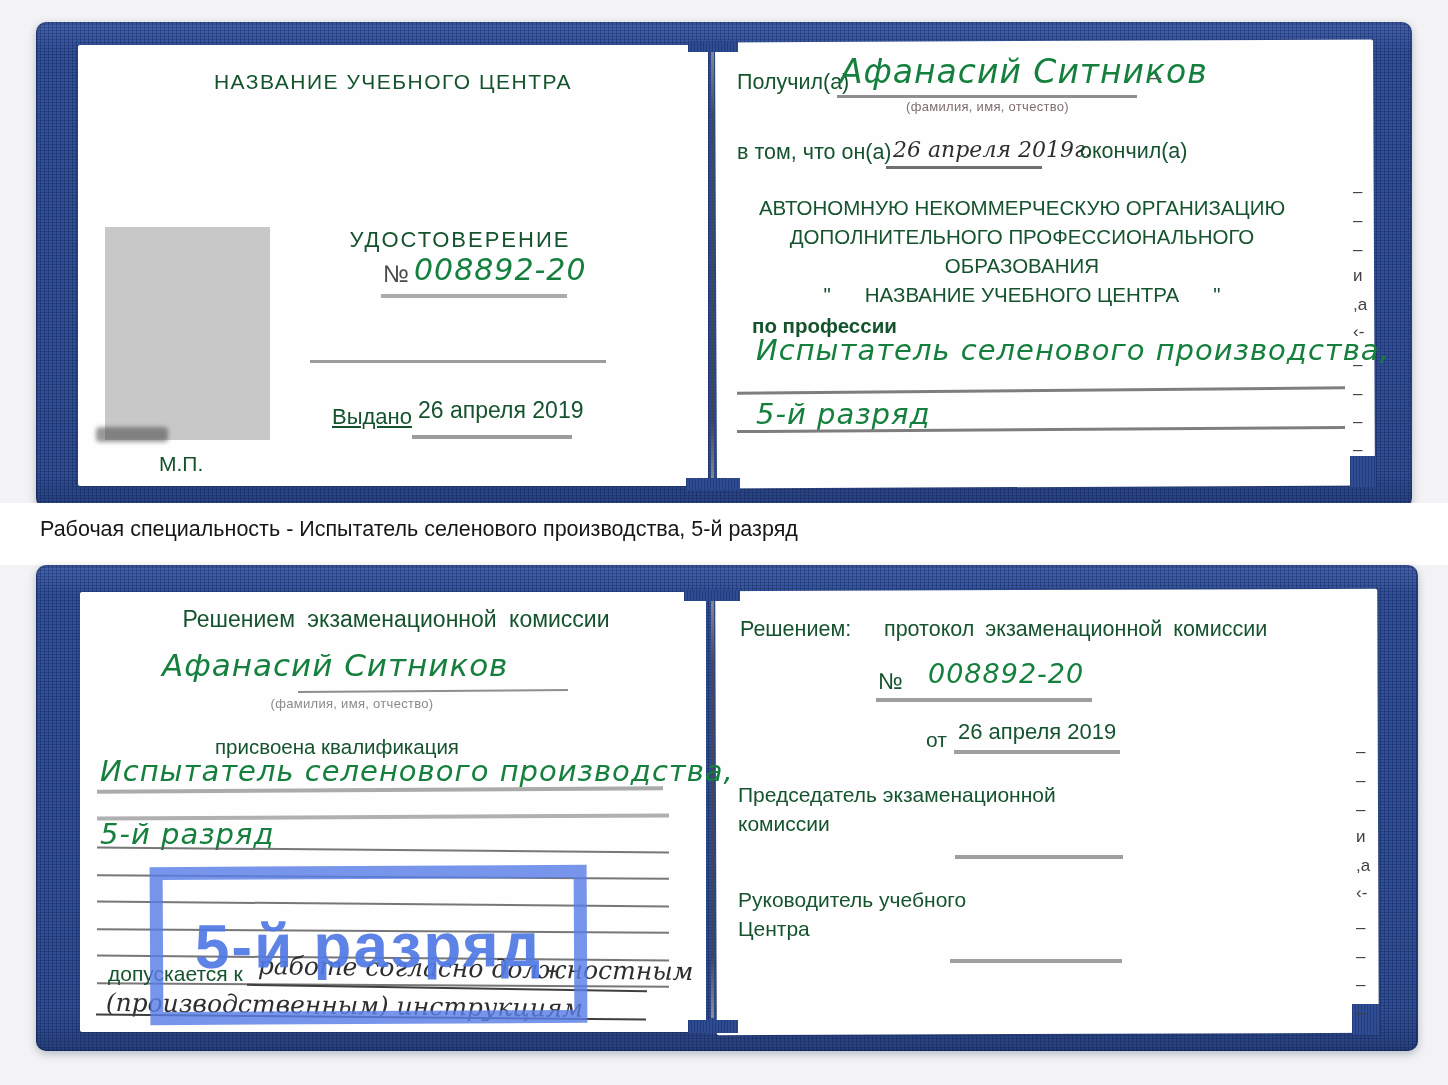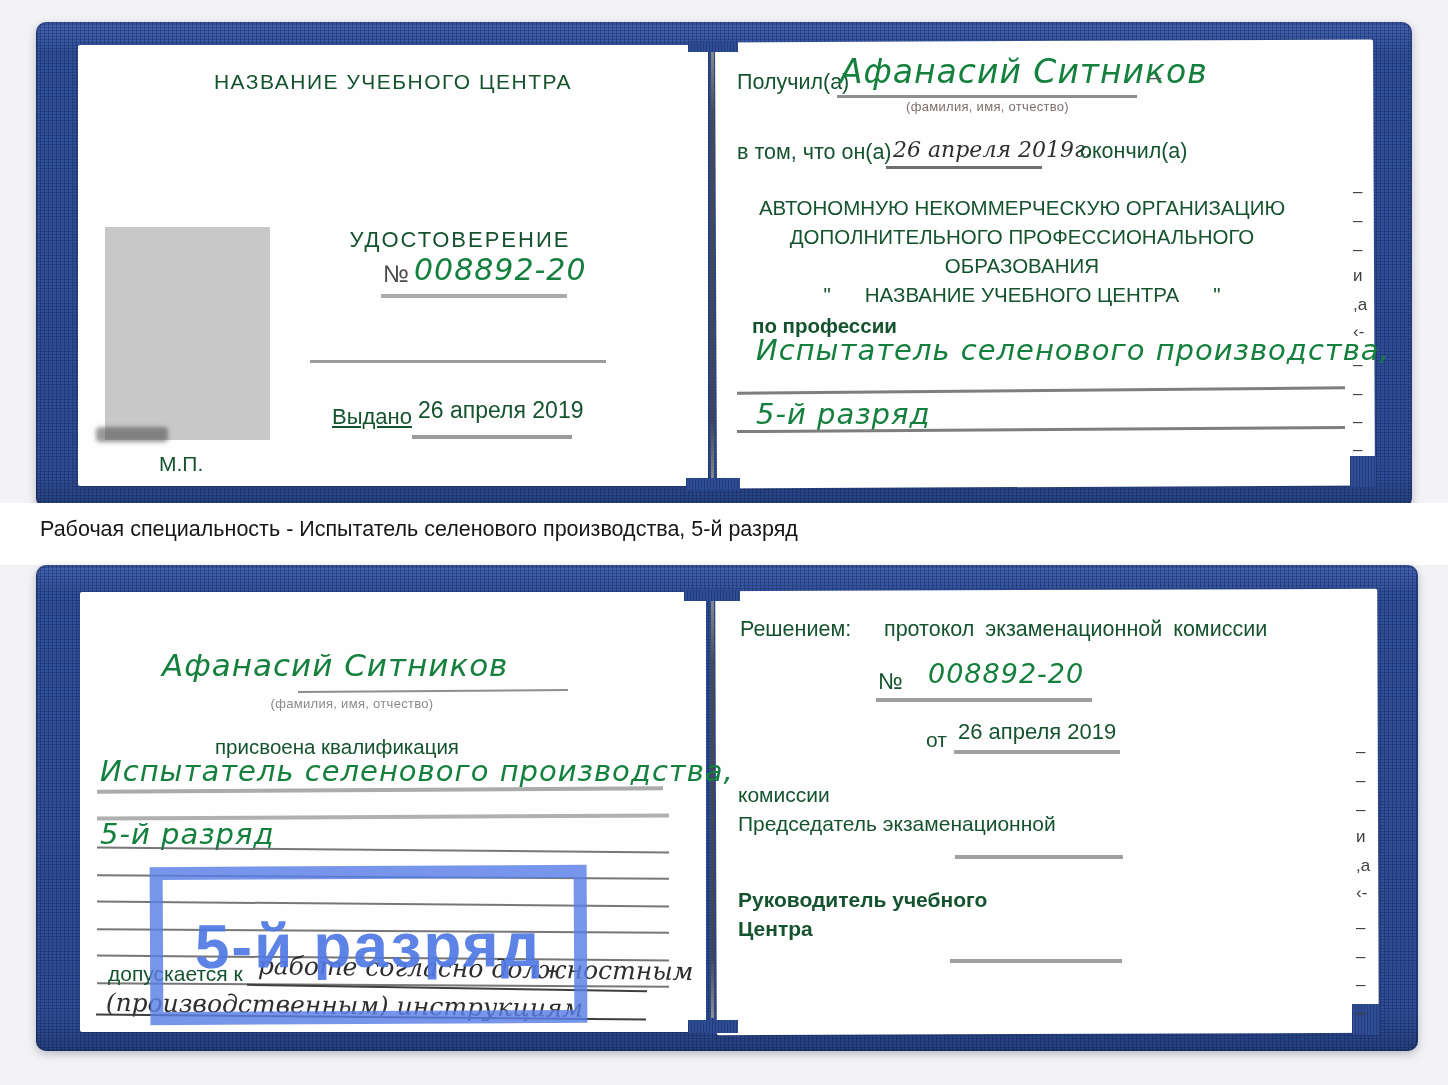--- a/index.html
+++ b/index.html
@@ -124,21 +124,21 @@
   #br-osnlbl  { left:740px; top:617px; font-size:21.5px; }
   #br-osnval  { left:884px; top:617px; font-size:21.5px; word-spacing:5px; }
   #br-numlbl  { left:878px; top:668px; font-size:23px; }
   #br-numval  { left:928px; top:658px; font-size:27px; }
   #br-numline { left:876px; top:698px; width:216px; height:4px; background:#9f9f9f; }
   #br-otlbl   { left:926px; top:728px; font-size:21px; }
   #br-otdate  { left:958px; top:719px; font-size:22px; }
   #br-otline  { left:954px; top:750px; width:166px; height:4px; background:#9f9f9f; }
   #br-chair   { left:738px; top:780px; font-size:21px; line-height:29px; }
   #br-sig1    { left:955px; top:855px; width:168px; height:4px; background:#9f9f9f; }
-  #br-head    { left:738px; top:885px; font-size:21px; line-height:29px;font-weight:bold; }
+  #br-head    { left:738px; top:885px; font-size:21px; line-height:29px; }
   #br-sig2    { left:950px; top:959px; width:172px; height:4px; background:#9f9f9f; }
 
   
   #em-t0{top:182px}#em-t1{top:211px}#em-t2{top:240px}#em-t3{top:266px}#em-t4{top:295px}
   #em-t5{top:322px}#em-t6{top:355px}#em-t7{top:384px}#em-t8{top:412px}#em-t9{top:440px}
   #em-b0{top:742px}#em-b1{top:771px}#em-b2{top:800px}#em-b3{top:827px}#em-b4{top:856px}
   #em-b5{top:883px}#em-b6{top:918px}#em-b7{top:947px}#em-b8{top:975px}#em-b9{top:1003px}
 </style>
 </head>
 <body>
@@ -201,20 +201,21 @@
   </div>
 
   <div class="cover" id="cover-bottom"></div>
   <div class="page" id="page-bl"></div>
   <div class="page" id="page-br"></div>
   <div class="fold" id="fold-bottom"></div>
   <div class="tab" id="tab-b1"></div>
   <div class="tab" id="tab-b2"></div>
   <div class="notch" id="notch-bottom"></div>
 
+  <div class="print center" id="bl-title" style="position:absolute;">Решением экзаменационной комиссии</div>
   <div class="hand" id="bl-name">Афанасий Ситников</div>
   <div class="uline" id="bl-nameline"></div>
   <div class="hint" id="bl-hint">(фамилия, имя, отчество)</div>
   <div class="print center" id="bl-quallbl" style="position:absolute;">присвоена квалификация</div>
   <div class="hand" id="bl-qualval">Испытатель селенового производства,</div>
   <div class="uline" id="bl-thick1"></div>
   <div class="uline" id="bl-thick2"></div>
   <div class="hand" id="bl-gradeval">5-й разряд</div>
   <div class="rule bl-rule" id="bl-r1"></div>
   <div class="rule bl-rule" id="bl-r2"></div>
@@ -233,22 +234,22 @@
 
   <div class="print" id="br-osnlbl">Решением:</div>
   <div class="print" id="br-osnval">протокол экзаменационной комиссии</div>
   <div class="print" id="br-numlbl">№</div>
   <div class="hand" id="br-numval">008892-20</div>
   <div class="uline" id="br-numline"></div>
   <div class="print" id="br-otlbl">от</div>
   <div class="print" id="br-otdate">26 апреля 2019</div>
   <div class="uline" id="br-otline"></div>
   <div class="print" id="br-chair" style="position:absolute;">
+    <div>Председатель экзаменационной</div>
     <div>комиссии</div>
-    <div>Председатель экзаменационной</div>
   </div>
   <div class="uline" id="br-sig1"></div>
   <div class="print" id="br-head" style="position:absolute;">
     <div>Руководитель учебного</div>
     <div>Центра</div>
   </div>
   <div class="uline" id="br-sig2"></div>
   <span class="em b" id="em-b0">–</span>
   <span class="em b" id="em-b1">–</span>
   <span class="em b" id="em-b2">–</span>

